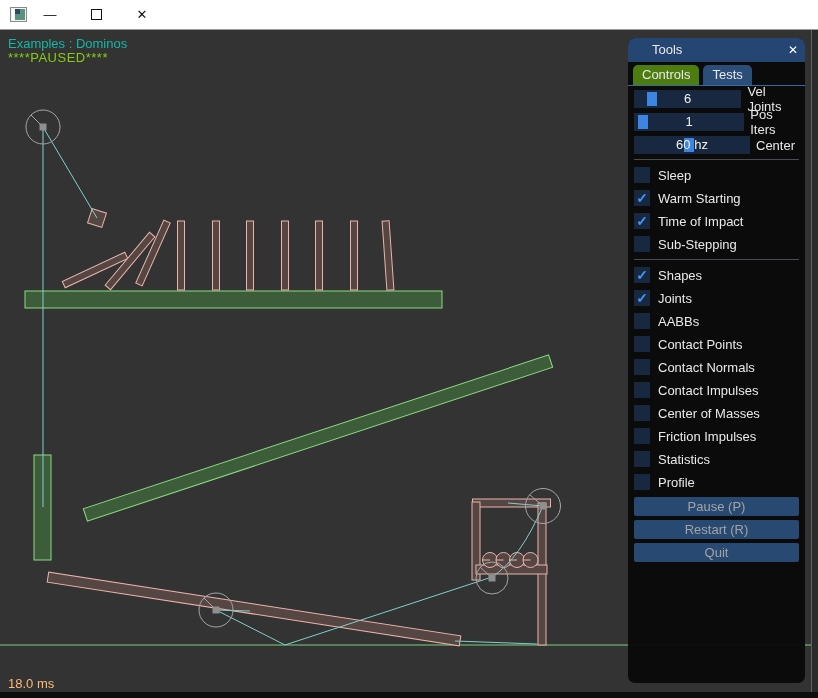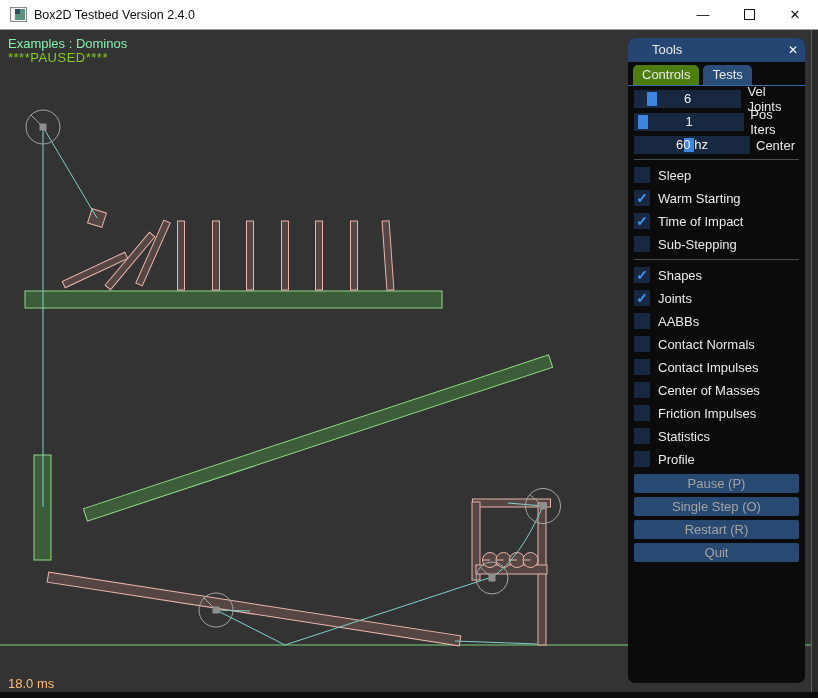--- a/index.html
+++ b/index.html
@@ -11,21 +11,21 @@
   .app-icon{width:17px;height:15px;margin-left:10px;display:inline-block;}
   .win-title{font-size:12.5px;color:#101010;margin-left:7px;flex:1;}
   .win-controls{display:flex;height:30px;}
   .win-btn{width:46px;height:30px;display:flex;align-items:center;justify-content:center;
            font-size:13px;color:#111;cursor:default;}
   .max-box{width:9px;height:9px;border:1px solid #111;display:inline-block;}
   
   .content{position:absolute;top:30px;left:0;width:818px;height:662px;background:#333333;overflow:hidden;}
   .scene{position:absolute;top:0;left:0;}
   .hud{position:absolute;font-size:13px;pointer-events:none;}
-  .hud-title{top:6px;left:8px;color:#86efac;}
+  .hud-title{top:6px;left:8px;color:#14b8a6;}
   .hud-paused{top:20px;left:8px;color:#84cc16;letter-spacing:.5px;}
   .hud-ms{top:646px;left:8px;color:#fdba74;}
   .right-line{position:absolute;top:0;left:811px;width:1px;height:662px;background:#5f5f5f;}
   .right-strip{position:absolute;top:0;left:812px;width:6px;height:662px;background:#2b2b2b;}
   .bottom-strip{position:absolute;top:692px;left:0;width:818px;height:6px;background:#0d0d0d;}
   
   .panel{position:absolute;top:8px;left:628px;width:177px;height:645px;background:rgba(9,9,9,0.96);
          border-radius:7px;box-sizing:border-box;color:#e9e9e9;font-size:13px;}
   .p-title{height:24px;line-height:24px;background:#254672;border-radius:7px 7px 0 0;
            padding-left:24px;position:relative;}
@@ -57,21 +57,20 @@
 
   <div class="titlebar">
     <span class="app-icon">
       <svg width="17" height="15" viewBox="0 0 17 15">
         <rect x="0.5" y="0.5" width="16" height="14" fill="#f2f2f2" stroke="#8a8a8a"></rect>
         <rect x="5" y="2" width="10" height="11" fill="#5b9180"></rect>
         <rect x="5" y="2" width="5" height="5" fill="#2f4a5c"></rect>
         <rect x="2" y="2" width="2" height="11" fill="#ffffff"></rect>
       </svg>
     </span>
-    <span class="win-title">Box2D Testbed Version 2.4.0</span>
     <div class="win-controls">
       <div class="win-btn">
         <span>—</span>
       </div>
       <div class="win-btn">
         <span class="max-box"></span>
       </div>
       <div class="win-btn">
         <span>✕</span>
       </div>
@@ -221,20 +220,24 @@
         <div class="crow">
           <span class="cbox"><span class="tick">✓</span></span>
           <span class="clabel">Joints</span>
         </div>
         <div class="crow">
           <span class="cbox"></span>
           <span class="clabel">AABBs</span>
         </div>
         <div class="crow">
           <span class="cbox"></span>
+          <span class="clabel">Contact Points</span>
+        </div>
+        <div class="crow">
+          <span class="cbox"></span>
           <span class="clabel">Contact Normals</span>
         </div>
         <div class="crow">
           <span class="cbox"></span>
           <span class="clabel">Contact Impulses</span>
         </div>
         <div class="crow">
           <span class="cbox"></span>
           <span class="clabel">Center of Masses</span>
         </div>
@@ -245,21 +248,20 @@
         <div class="crow">
           <span class="cbox"></span>
           <span class="clabel">Statistics</span>
         </div>
         <div class="crow">
           <span class="cbox"></span>
           <span class="clabel">Profile</span>
         </div>
 
         <button class="pbtn">Pause (P)</button>
-        <button class="pbtn">Single Step (O)</button>
         <button class="pbtn">Restart (R)</button>
         <button class="pbtn">Quit</button>
       </div>
     </div>
   </div>
 
   <div class="bottom-strip"></div>
 </div>
 
 </body></html>

